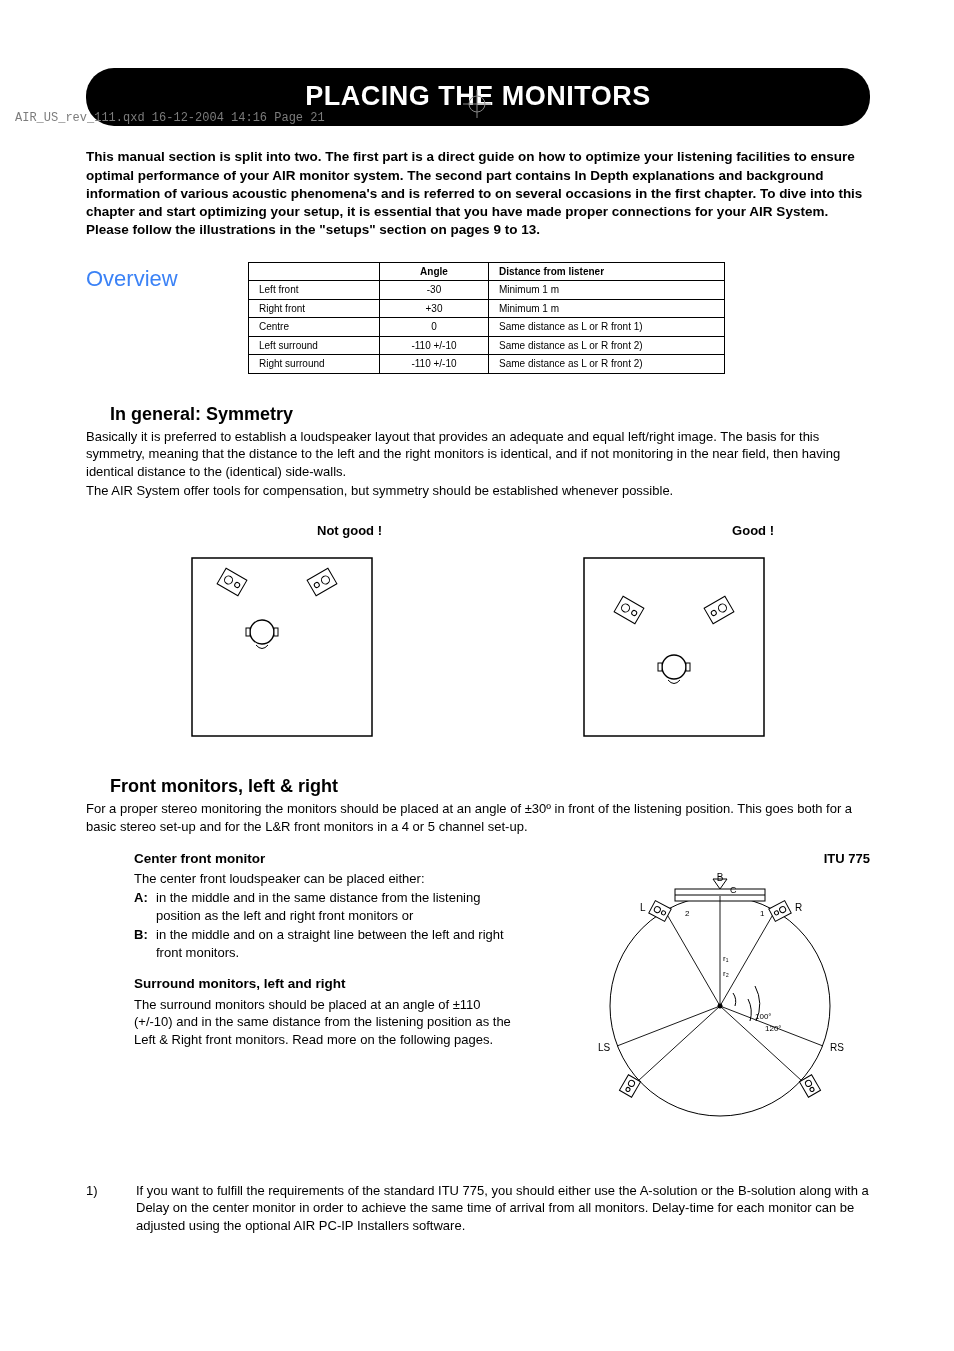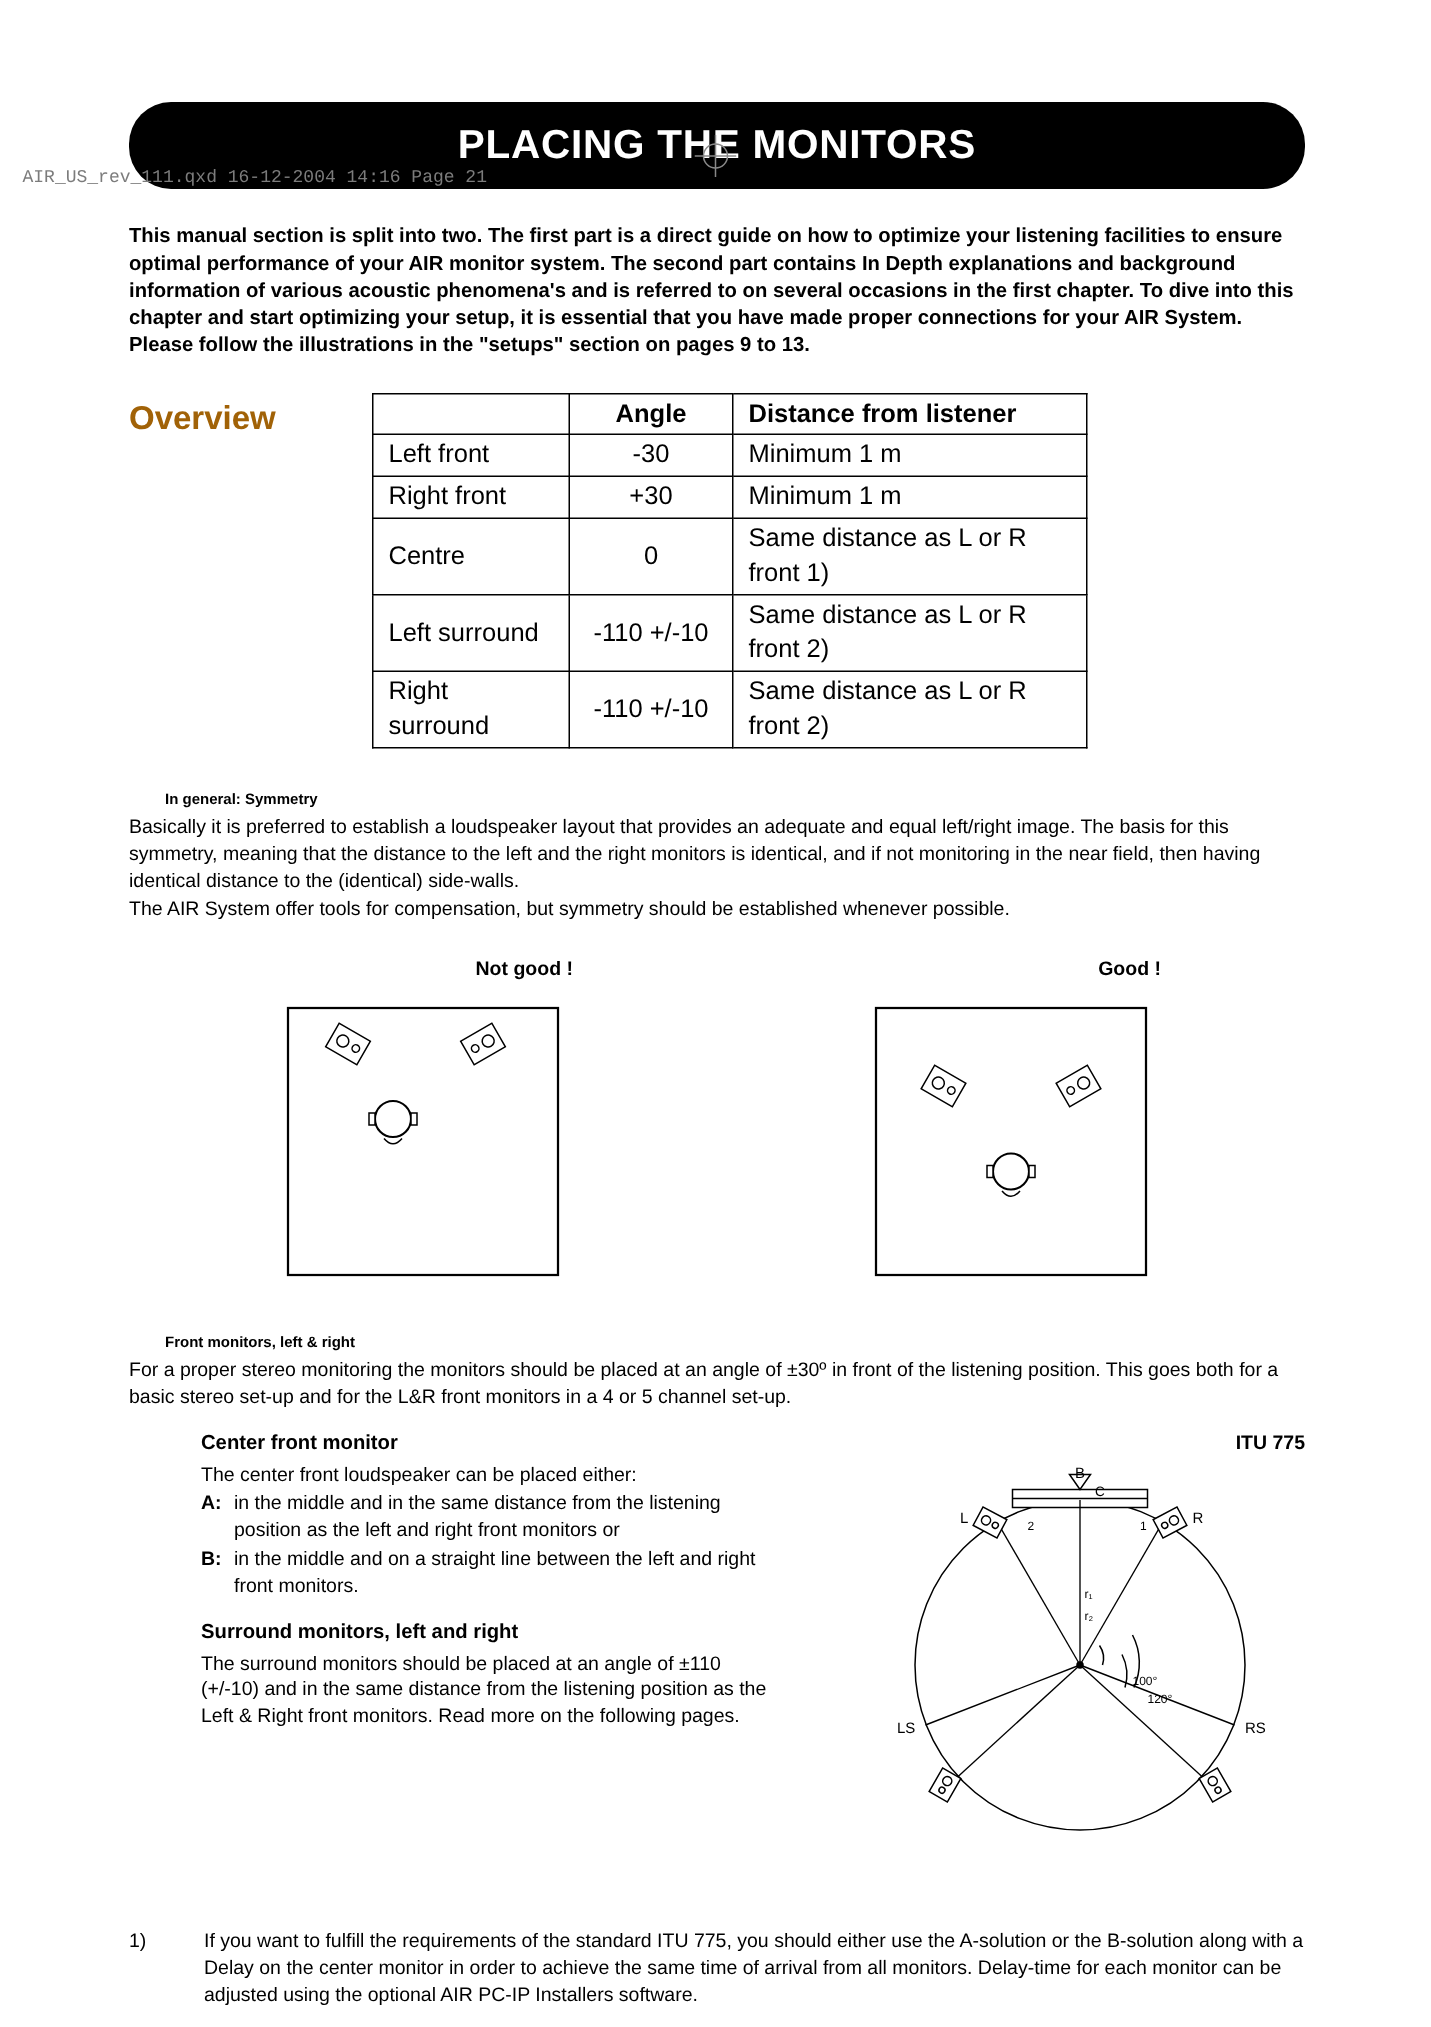--- a/index.html
+++ b/index.html
@@ -51,42 +51,42 @@
     line-height: 1.35;
   }
   .overview-row {
     display: flex;
     align-items: flex-start;
     margin-top: 22px;
   }
   .overview-label {
     width: 162px;
     font-size: 22px;
-    font-weight: bold;
-    color: #a16207;
+    font-weight: normal;
+    color: #3b82f6;
     padding-top: 2px;
   }
   table.angles {
     border-collapse: collapse;
-    font-size: 17px;
+    font-size: 10px;
   }
   table.angles th, table.angles td {
     border: 1px solid #000;
     padding: 2px 10px;
     text-align: left;
   }
   table.angles th {
     font-weight: bold;
   }
   table.angles td.ang { text-align: center; }
   .section {
     margin-top: 28px;
   }
   .section h3 {
-    font-size: 10px;
+    font-size: 18px;
     margin: 0 0 2px 0;
     font-weight: bold;
     padding-left: 24px;
   }
   .section p { margin: 0 0 2px 0; }
   .diagrams-row {
     display: flex;
     justify-content: space-around;
     margin-top: 22px;
     margin-bottom: 10px;

